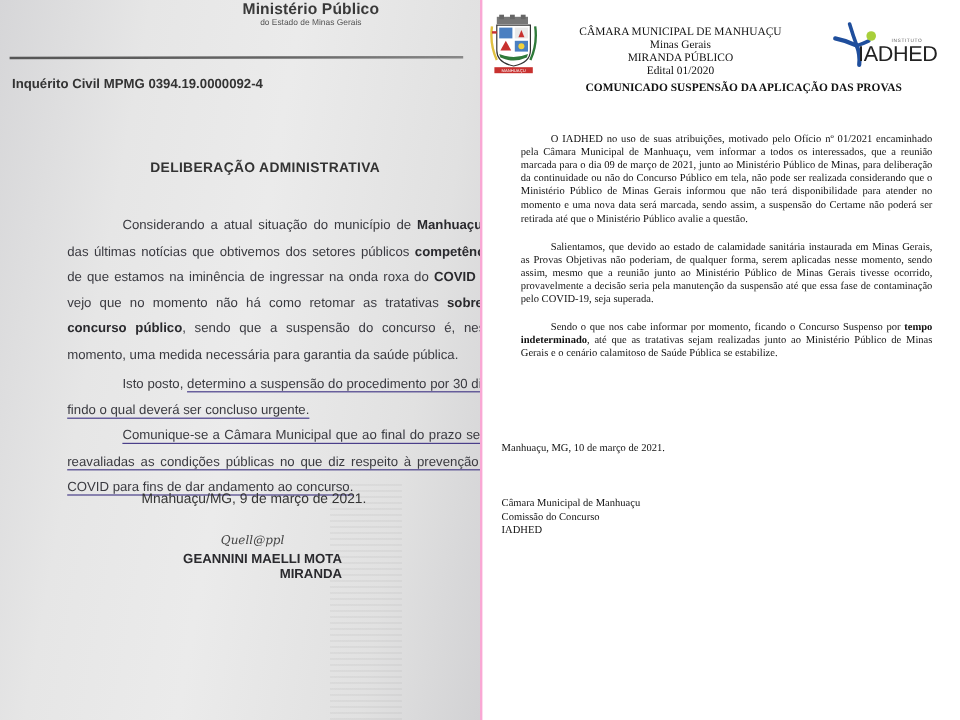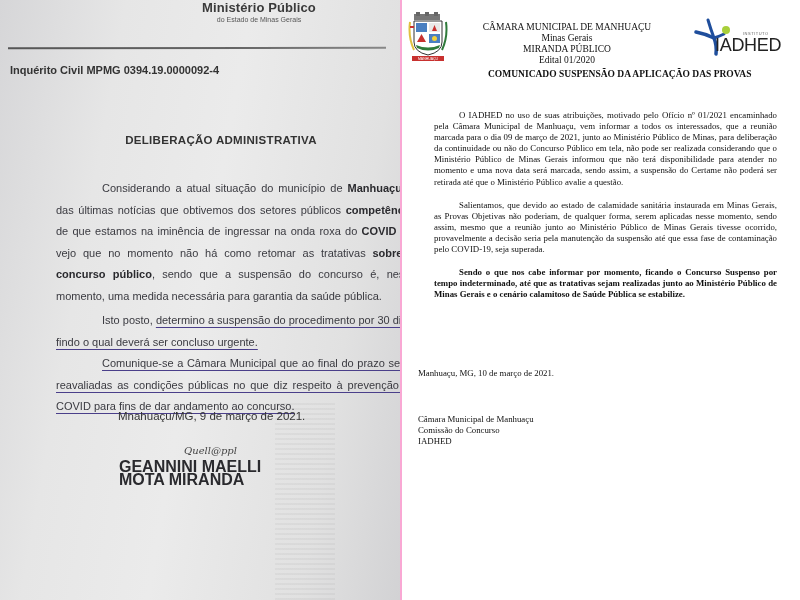--- a/index.html
+++ b/index.html
@@ -48,22 +48,22 @@
     .ul { text-decoration: underline; text-decoration-color: #4a3f8a; text-underline-offset: 3px; }
     .b { font-weight: bold; color: #2a2a2e; }
     .left-date {
       position: absolute; left: 118px; top: 410px; font-size: 11.5px; color: #333;
     }
     .signature {
       position: absolute; left: 184px; top: 445px; font-family: "DejaVu Serif", serif;
       font-style: italic; font-size: 10px; color: #444;
     }
     .signer {
-      position: absolute; left: 119px; top: 460px; width: 180px; text-align: left;
-      font-size: 16px; font-weight: bold; line-height: 13px; color: #2a2a2e;
+      position: absolute; left: 105px; top: 460px; width: 180px; text-align: right;
+      font-size: 11px; font-weight: bold; line-height: 13px; color: #2a2a2e;
     }
 
     
     .right-doc {
       position: absolute; left: 400px; top: 0; width: 400px; height: 600px;
       background: #ffffff; color: #111;
       font-family: "Liberation Serif", serif;
       border-left: 2px solid #f9a8d4;
     }
     .crest {
@@ -88,21 +88,21 @@
       position: absolute; left: 58px; top: 69px;
       font-size: 9.5px; font-weight: bold; color: #111; margin-left: 28px;
     }
     .right-body {
       position: absolute; left: 32px; top: 110px; width: 343px;
       font-size: 8.8px; line-height: 11.1px; text-align: justify; color: #111;
     }
     .right-body p { text-indent: 25px; }
     .right-body .gap1 { margin-top: 12px; }
     .right-body .gap2 { margin-top: 23px; }
-    .right-body .gap3 { margin-top: 12px; font-weight: bold; }
+    .right-body .gap3 { margin-top: 12px; }
     .right-date {
       position: absolute; left: 16px; top: 368px; font-size: 8.8px; color: #111;
     }
     .right-sign {
       position: absolute; left: 16px; top: 414px; font-size: 8.8px; line-height: 11px; color: #111;
     }
   </style>
 </head>
 <body>
 

